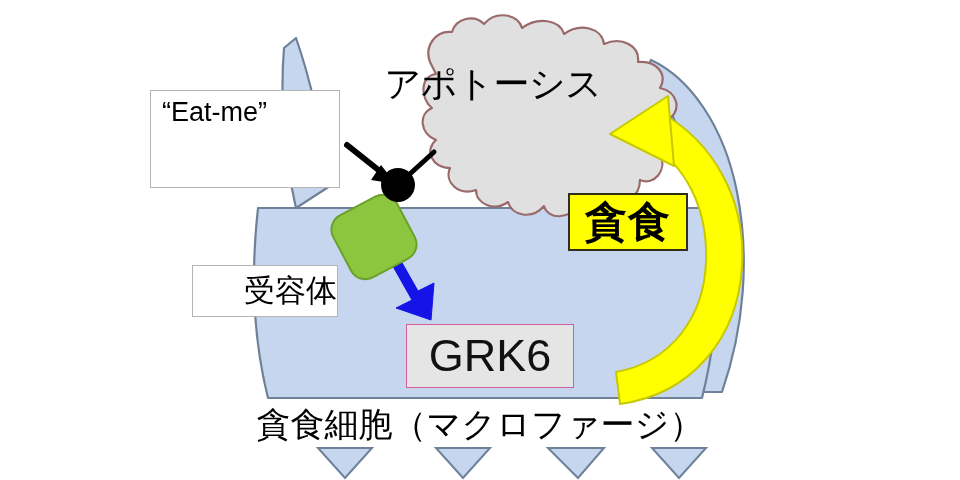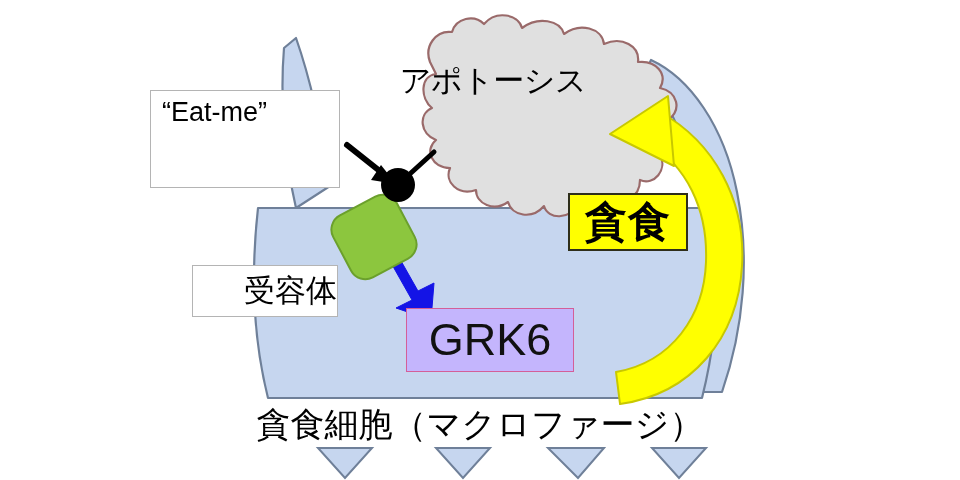--- a/index.html
+++ b/index.html
@@ -67,21 +67,21 @@
     justify-content: flex-end;
     margin-top: 13px;
   }
 
   
   #apoptosis-label {
     left: 383px;
     top: 64px;
     width: 220px;
     text-align: center;
-    font-size: 31px;
+    font-size: 36px;
     letter-spacing: -0.5px;
   }
   #apoptosis-label .ln2 { letter-spacing: 0px; }
 
   
   #phago-tag {
     position: absolute;
     left: 568px;
     top: 193px;
     width: 120px;
@@ -95,24 +95,24 @@
     font-size: 42px;
     font-weight: bold;
     color: #000;
     letter-spacing: 1px;
   }
 
   
   #grk6-box {
     position: absolute;
     left: 406px;
-    top: 308px;
+    top: 324px;
     width: 168px;
     height: 64px;
-    background: #c4b5fd;
+    background: #e5e5e5;
     border: 1px solid #d45f98;
     box-sizing: border-box;
     display: flex;
     align-items: center;
     justify-content: center;
     font-size: 45px;
     color: #111;
     letter-spacing: 0px;
   }
 

